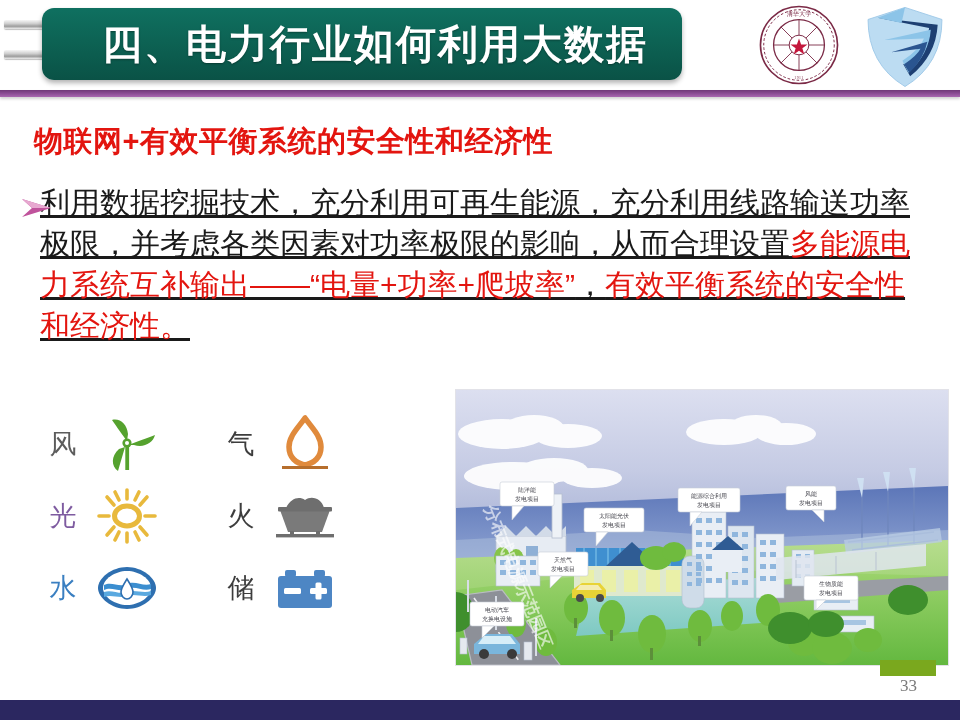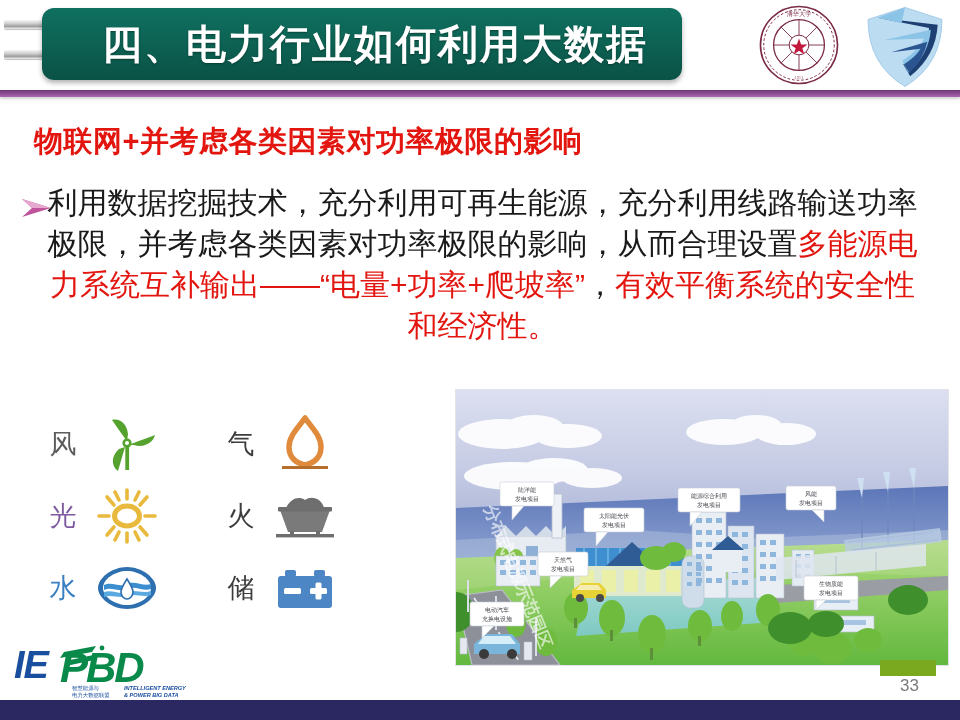--- a/index.html
+++ b/index.html
@@ -107,21 +107,22 @@
     position: absolute;
     left: 0; top: 14px;
     width: 34px; height: 24px;
   }
   .body-text {
     margin-left: 20px;
     font-size: 30px;
     line-height: 41px;
     color: #1a1a1a;
     letter-spacing: 0px;
-    text-align: center;
+    text-align: left;
+    text-decoration: underline;
   }
   .body-text .red { color: #e3150f; }
 
   
   .icon-grid {
     position: absolute;
     left: 46px; top: 408px;
     width: 340px; height: 215px;
     display: grid;
     grid-template-columns: 150px 150px;
@@ -173,21 +174,21 @@
   .footer-logo {
     position: absolute;
     left: 12px; top: 642px;
     width: 200px; height: 58px;
   }
   .page-no {
     position: absolute;
     left: 900px; top: 676px;
     font-size: 17px;
     color: #7a7a7a;
-    font-family: Liberation Sans, sans-serif;
+    font-family: Liberation Serif, serif;
   }
   .page-tab {
     position: absolute;
     left: 880px; top: 660px;
     width: 56px; height: 16px;
     background: #7aa81e;
   }
 </style>
 </head>
 <body>
@@ -232,21 +233,21 @@
         <path d="M18 16 L88 24 Q86 60 56 84 L48 70 Q76 52 78 28 Z" fill="#1d3f72"></path>
         <path d="M26 42 L80 30 Q78 58 54 80 L47 66 Q68 52 72 40 Z" fill="#8cc4e8"></path>
         <path d="M34 56 L76 44 Q72 64 55 80 L49 70 Q64 60 68 52 Z" fill="#2a5590"></path>
         <path d="M18 16 L50 4 L46 22 Z" fill="#8cc4e8"></path>
       </svg>
     </div>
   </div>
 
   <div class="divider"></div>
 
-  <div class="subhead">物联网+并考虑各类因素对功率极限的影响</div>
+  <div class="subhead">物联网+有效平衡系统的安全性和经济性</div>
 
   <div class="bullet-block">
     <div class="bullet-marker">
       <svg viewBox="0 0 34 24">
         <path d="M2 3 L31 12 L2 21 L12 12 Z" fill="#c0539c"></path>
         <path d="M2 3 L31 12 L12 12 Z" fill="#e7a8d0"></path>
       </svg>
     </div>
     <div class="body-text">
       <span>利用数据挖掘技术，充分利用可再生能源，充分利用线路输送功率极限，并考虑各类因素对功率极限的影响，从而合理设置</span><span class="red">多能源电力系统互补输出——“电量+功率+爬坡率”</span><span>，</span><span class="red">有效平衡系统的安全性和经济性。</span>
@@ -642,37 +643,18 @@
           <path d="M26 236 L26 248 L38 236 Z" fill="#ffffff" stroke="#c6ccd6" stroke-width="0.6"></path>
           <text x="41" y="222">电动汽车</text>
             <text x="41" y="231">充换电设施</text>
         </g>
       </g>
 
       <text x="28" y="118" font-size="17" fill="#ffffff" opacity="0.62" font-weight="bold" font-family="'Liberation Sans','DejaVu Sans',sans-serif" transform="rotate(68 28 118)">分布式电源示范园区</text>
     </svg>
   </div>
 
-  <div class="footer-logo">
-    <svg viewBox="0 0 200 58">
-      <g font-family="'Liberation Sans','DejaVu Sans',sans-serif" font-weight="bold" font-style="italic">
-        <text x="2" y="36" font-size="38" fill="#1a4fa0" letter-spacing="-1">IE</text>
-        <text x="48" y="40" font-size="42" fill="#0a8a4a" letter-spacing="-2">PBD</text>
-        <path d="M52 10 L84 4 L80 10 L48 16 Z" fill="#0a8a4a"></path>
-        <path d="M58 18 L86 12 L82 18 L54 24 Z" fill="#0a8a4a"></path>
-        <circle cx="90" cy="6" r="2.4" fill="#0a8a4a"></circle>
-      </g>
-      <g font-family="'Liberation Sans','DejaVu Sans',sans-serif" fill="#1a4fa0">
-        <text x="60" y="48" font-size="5.4">智慧能源与</text>
-        <text x="60" y="55" font-size="5.4">电力大数据联盟</text>
-      </g>
-      <g font-family="'Liberation Sans','DejaVu Sans',sans-serif" fill="#1a4fa0" font-style="italic" font-weight="bold">
-        <text x="112" y="48" font-size="5.6">INTELLIGENT ENERGY</text>
-        <text x="112" y="55" font-size="5.6">&amp; POWER BIG DATA</text>
-      </g>
-    </svg>
-  </div>
 
   <div class="page-tab"></div>
   <div class="page-no">33</div>
   <div class="footer-bar"></div>
 
 </div>
 
 </body></html>

